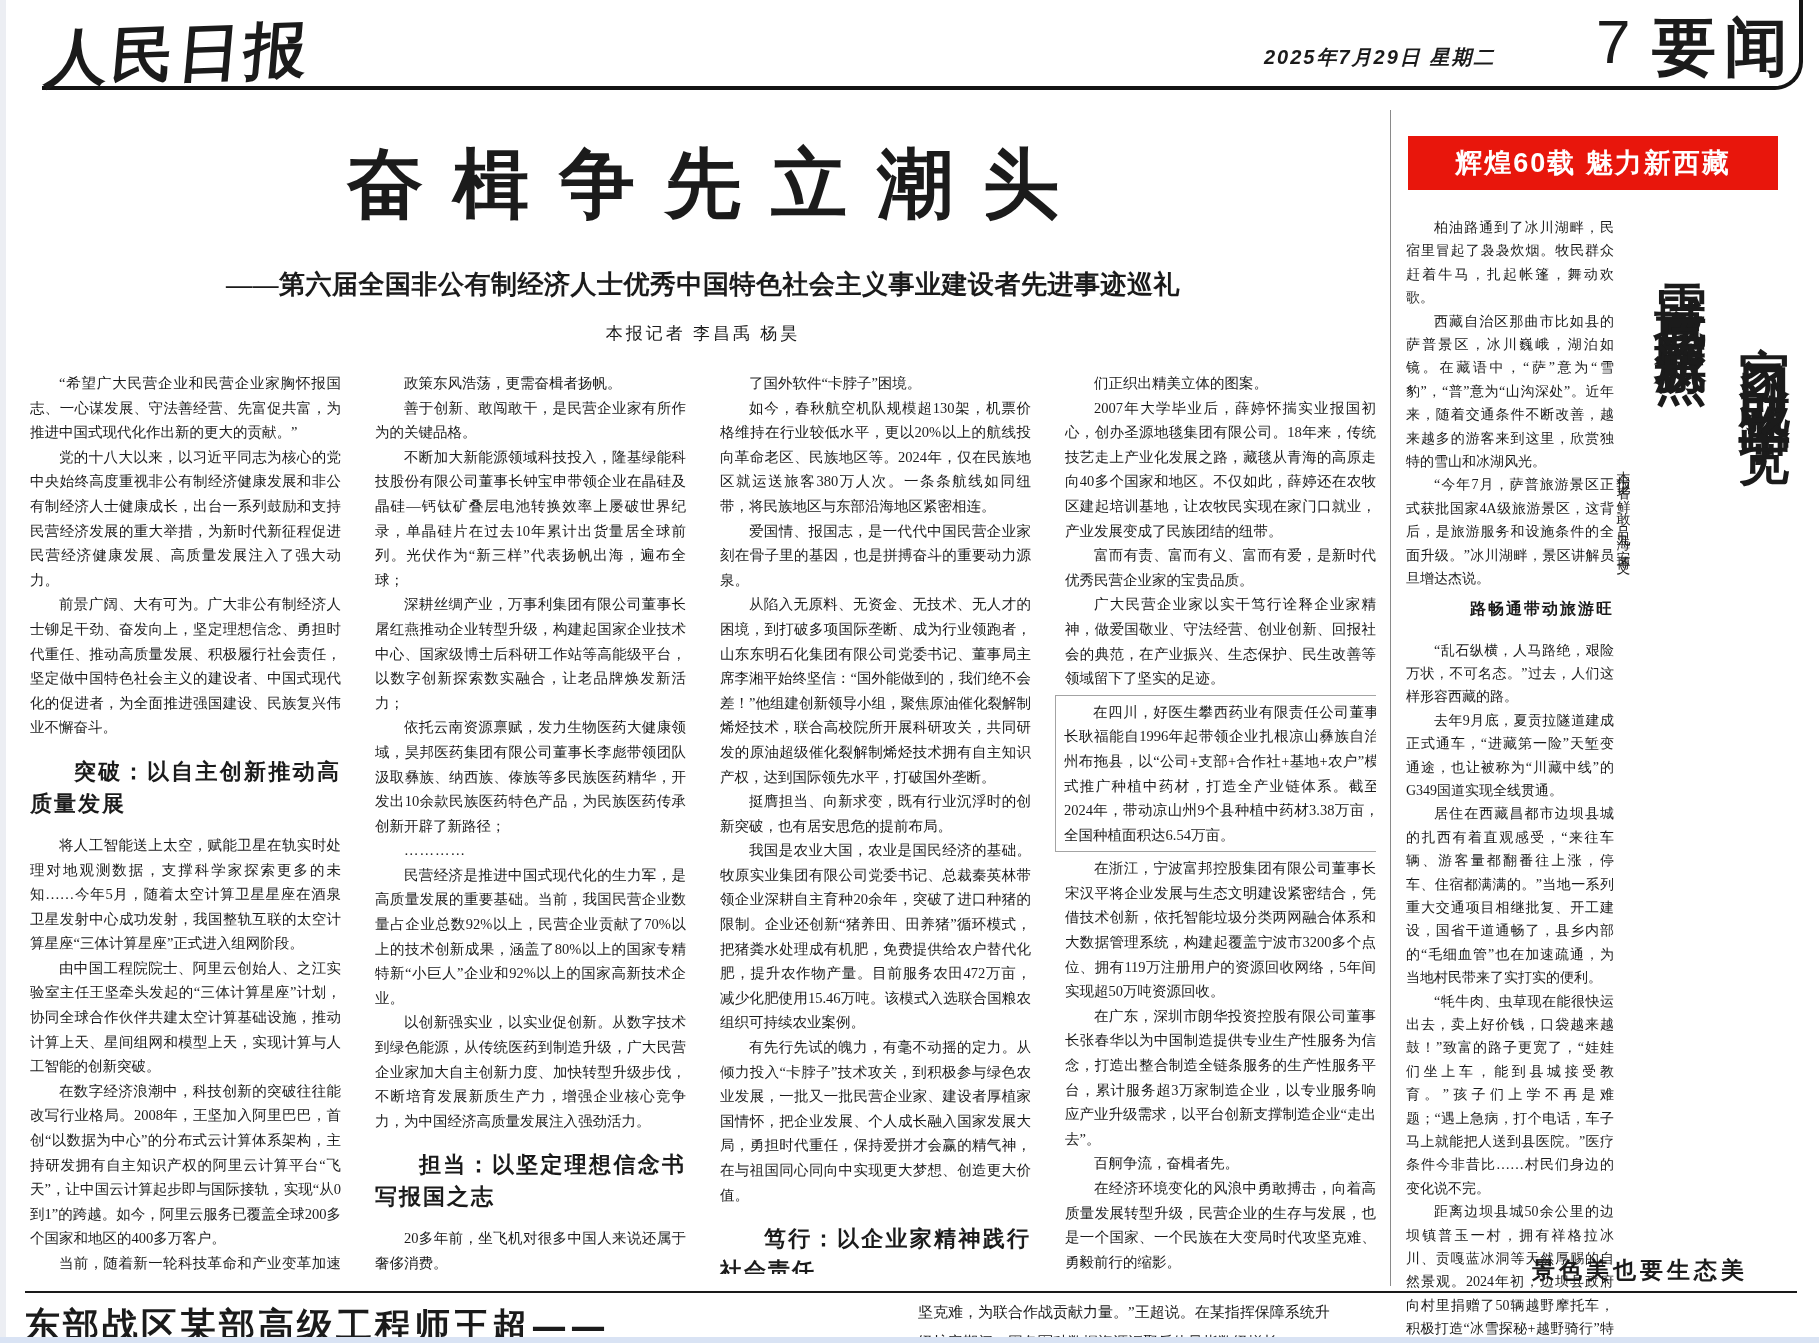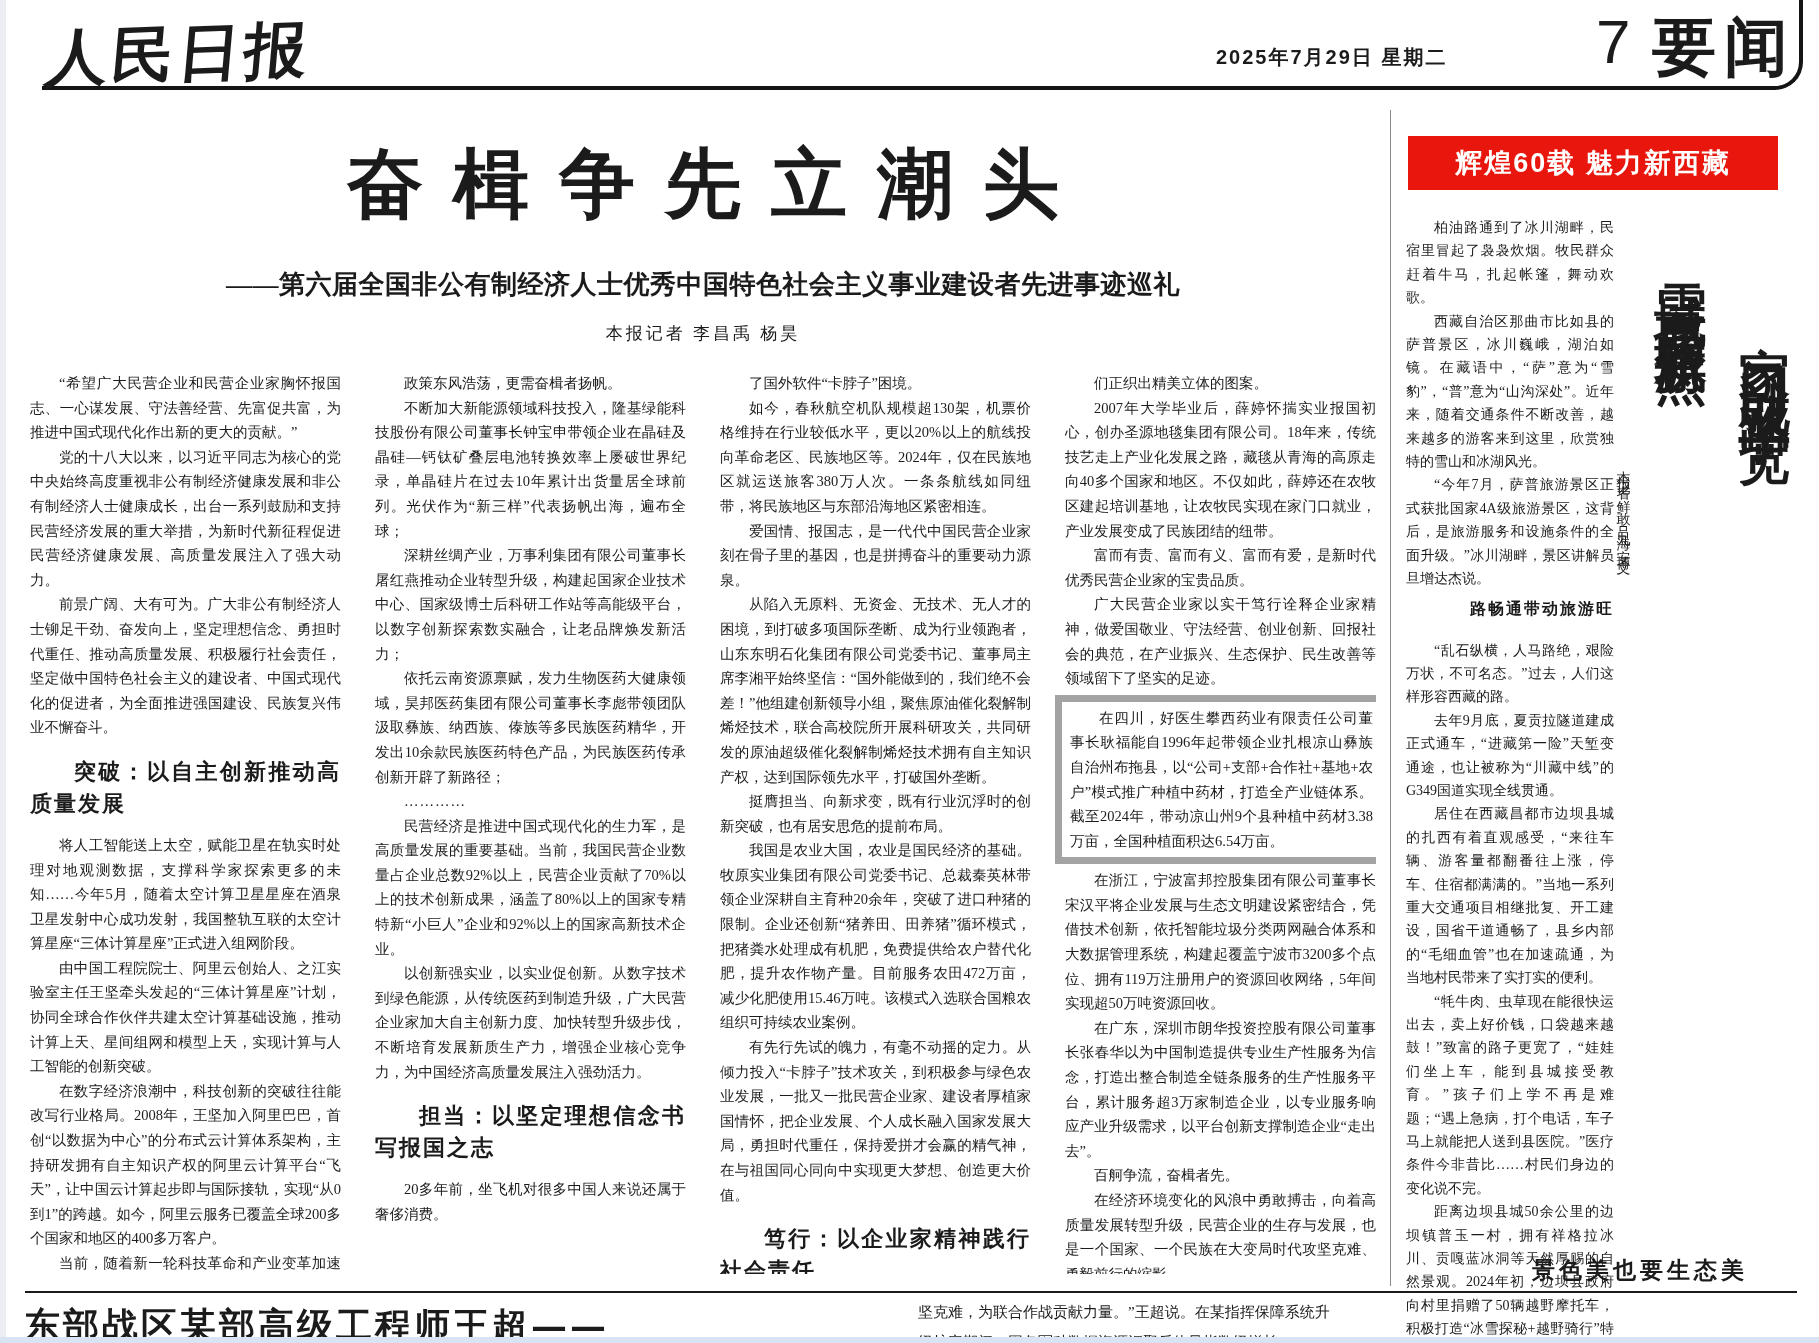--- a/index.html
+++ b/index.html
@@ -7,41 +7,41 @@
         font-family:"Liberation Serif","DejaVu Serif",serif;color:#1b1b1b;}
   .edge-left{position:absolute;left:0;top:0;width:6px;height:100%;background:#eceef3;}
   .edge-bottom{position:absolute;left:0;bottom:0;width:100%;height:6px;background:#d9e3f4;}
 
   
   .header-frame{position:absolute;left:42px;top:0;right:16px;height:86px;
     border-bottom:4px solid #141414;border-right:4px solid #141414;border-bottom-right-radius:28px;}
   .masthead{position:absolute;left:46px;top:12px;font-size:62px;font-weight:900;
     font-family:"DejaVu Serif","Liberation Serif",serif;letter-spacing:4px;
     transform:skewX(-7deg) rotate(-2deg);}
-  .header-date{position:absolute;left:1216px;top:44px;font-size:20px;font-weight:700;
-    font-family:"Liberation Sans","DejaVu Sans",sans-serif;letter-spacing:2px;}
+  .header-date{position:absolute;left:1264px;top:44px;font-size:20px;font-weight:700;
+    font-family:"Liberation Sans","DejaVu Sans",sans-serif;letter-spacing:2px;font-style:italic;}
   .page-num{position:absolute;left:1596px;top:6px;font-size:62px;font-weight:400;
     font-family:"Liberation Sans","DejaVu Sans",sans-serif;}
   .section-name{position:absolute;left:1652px;top:4px;font-size:64px;font-weight:900;
     letter-spacing:8px;font-family:Liberation Mono, monospace;}
 
   
   .main{position:absolute;left:30px;top:102px;width:1346px;}
   .m-headline{text-align:center;font-size:76px;font-weight:700;letter-spacing:30px;text-indent:30px;
     font-family:"Liberation Sans","DejaVu Sans",sans-serif;margin-top:32px;}
   .m-subtitle{text-align:center;font-size:26px;font-weight:700;margin-top:30px;letter-spacing:0.5px;}
   .m-byline{text-align:center;font-size:17px;margin-top:20px;letter-spacing:3px;}
   .m-columns{display:flex;gap:34px;margin-top:26px;height:903px;overflow:hidden;}
   .m-col{flex:1;font-size:14.5px;line-height:24.6px;text-align:justify;}
 
   .blk-p{text-indent:2em;}
   .blk-dots{text-indent:2em;letter-spacing:1px;}
   .blk-h{font-family:"Liberation Sans","DejaVu Sans",sans-serif;font-weight:700;font-size:22px;
     line-height:32px;margin:16px 0 13px;text-indent:2em;letter-spacing:2px;}
-  .blk-hl{border:7px solid #a3a3a3;padding:4px 8px;margin:4px -12px 4px -10px;text-indent:2em;}
+  .blk-hl{border:1px solid #a3a3a3;padding:4px 8px;margin:4px -12px 4px -10px;text-indent:2em;}
 
   
   .v-divider{position:absolute;left:1390px;top:110px;width:1px;height:1176px;background:#8a8a8a;}
 
   
   .sidebar{position:absolute;left:1406px;top:112px;width:398px;height:1176px;}
   .sb-banner{width:370px;height:54px;background:#e8160c;color:#ffffff;display:flex;align-items:center;
     justify-content:center;font-family:"Liberation Sans","DejaVu Sans",sans-serif;font-weight:700;
     font-size:27px;letter-spacing:2px;margin:24px 0 0 2px;}
   .sb-row{display:flex;margin-top:26px;}
@@ -85,20 +85,21 @@
           <div class="blk blk-p">党的十八大以来，以习近平同志为核心的党中央始终高度重视非公有制经济健康发展和非公有制经济人士健康成长，出台一系列鼓励和支持民营经济发展的重大举措，为新时代新征程促进民营经济健康发展、高质量发展注入了强大动力。</div>
           <div class="blk blk-p">前景广阔、大有可为。广大非公有制经济人士铆足干劲、奋发向上，坚定理想信念、勇担时代重任、推动高质量发展、积极履行社会责任，坚定做中国特色社会主义的建设者、中国式现代化的促进者，为全面推进强国建设、民族复兴伟业不懈奋斗。</div>
           <div class="blk blk-h">突破：以自主创新推动高质量发展</div>
           <div class="blk blk-p">将人工智能送上太空，赋能卫星在轨实时处理对地观测数据，支撑科学家探索更多的未知……今年5月，随着太空计算卫星星座在酒泉卫星发射中心成功发射，我国整轨互联的太空计算星座“三体计算星座”正式进入组网阶段。</div>
           <div class="blk blk-p">由中国工程院院士、阿里云创始人、之江实验室主任王坚牵头发起的“三体计算星座”计划，协同全球合作伙伴共建太空计算基础设施，推动计算上天、星间组网和模型上天，实现计算与人工智能的创新突破。</div>
           <div class="blk blk-p">在数字经济浪潮中，科技创新的突破往往能改写行业格局。2008年，王坚加入阿里巴巴，首创“以数据为中心”的分布式云计算体系架构，主持研发拥有自主知识产权的阿里云计算平台“飞天”，让中国云计算起步即与国际接轨，实现“从0到1”的跨越。如今，阿里云服务已覆盖全球200多个国家和地区的400多万客户。</div>
           <div class="blk blk-p">当前，随着新一轮科技革命和产业变革加速演进，新质生产力加快发展，新技术、新产业、新业态不断涌现，为民营企业家“大有可为”提供了千载难逢的时代机遇。</div>
         </div>
       <div class="m-col">
           <div class="blk blk-p">政策东风浩荡，更需奋楫者扬帆。</div>
+          <div class="blk blk-p">善于创新、敢闯敢干，是民营企业家有所作为的关键品格。</div>
           <div class="blk blk-p">不断加大新能源领域科技投入，隆基绿能科技股份有限公司董事长钟宝申带领企业在晶硅及晶硅—钙钛矿叠层电池转换效率上屡破世界纪录，单晶硅片在过去10年累计出货量居全球前列。光伏作为“新三样”代表扬帆出海，遍布全球；</div>
           <div class="blk blk-p">深耕丝绸产业，万事利集团有限公司董事长屠红燕推动企业转型升级，构建起国家企业技术中心、国家级博士后科研工作站等高能级平台，以数字创新探索数实融合，让老品牌焕发新活力；</div>
           <div class="blk blk-p">依托云南资源禀赋，发力生物医药大健康领域，昊邦医药集团有限公司董事长李彪带领团队汲取彝族、纳西族、傣族等多民族医药精华，开发出10余款民族医药特色产品，为民族医药传承创新开辟了新路径；</div>
           <div class="blk blk-dots">…………</div>
           <div class="blk blk-p">民营经济是推进中国式现代化的生力军，是高质量发展的重要基础。当前，我国民营企业数量占企业总数92%以上，民营企业贡献了70%以上的技术创新成果，涵盖了80%以上的国家专精特新“小巨人”企业和92%以上的国家高新技术企业。</div>
           <div class="blk blk-p">以创新强实业，以实业促创新。从数字技术到绿色能源，从传统医药到制造升级，广大民营企业家加大自主创新力度、加快转型升级步伐，不断培育发展新质生产力，增强企业核心竞争力，为中国经济高质量发展注入强劲活力。</div>
           <div class="blk blk-h">担当：以坚定理想信念书写报国之志</div>
           <div class="blk blk-p">20多年前，坐飞机对很多中国人来说还属于奢侈消费。</div>
         </div>
       <div class="m-col">

